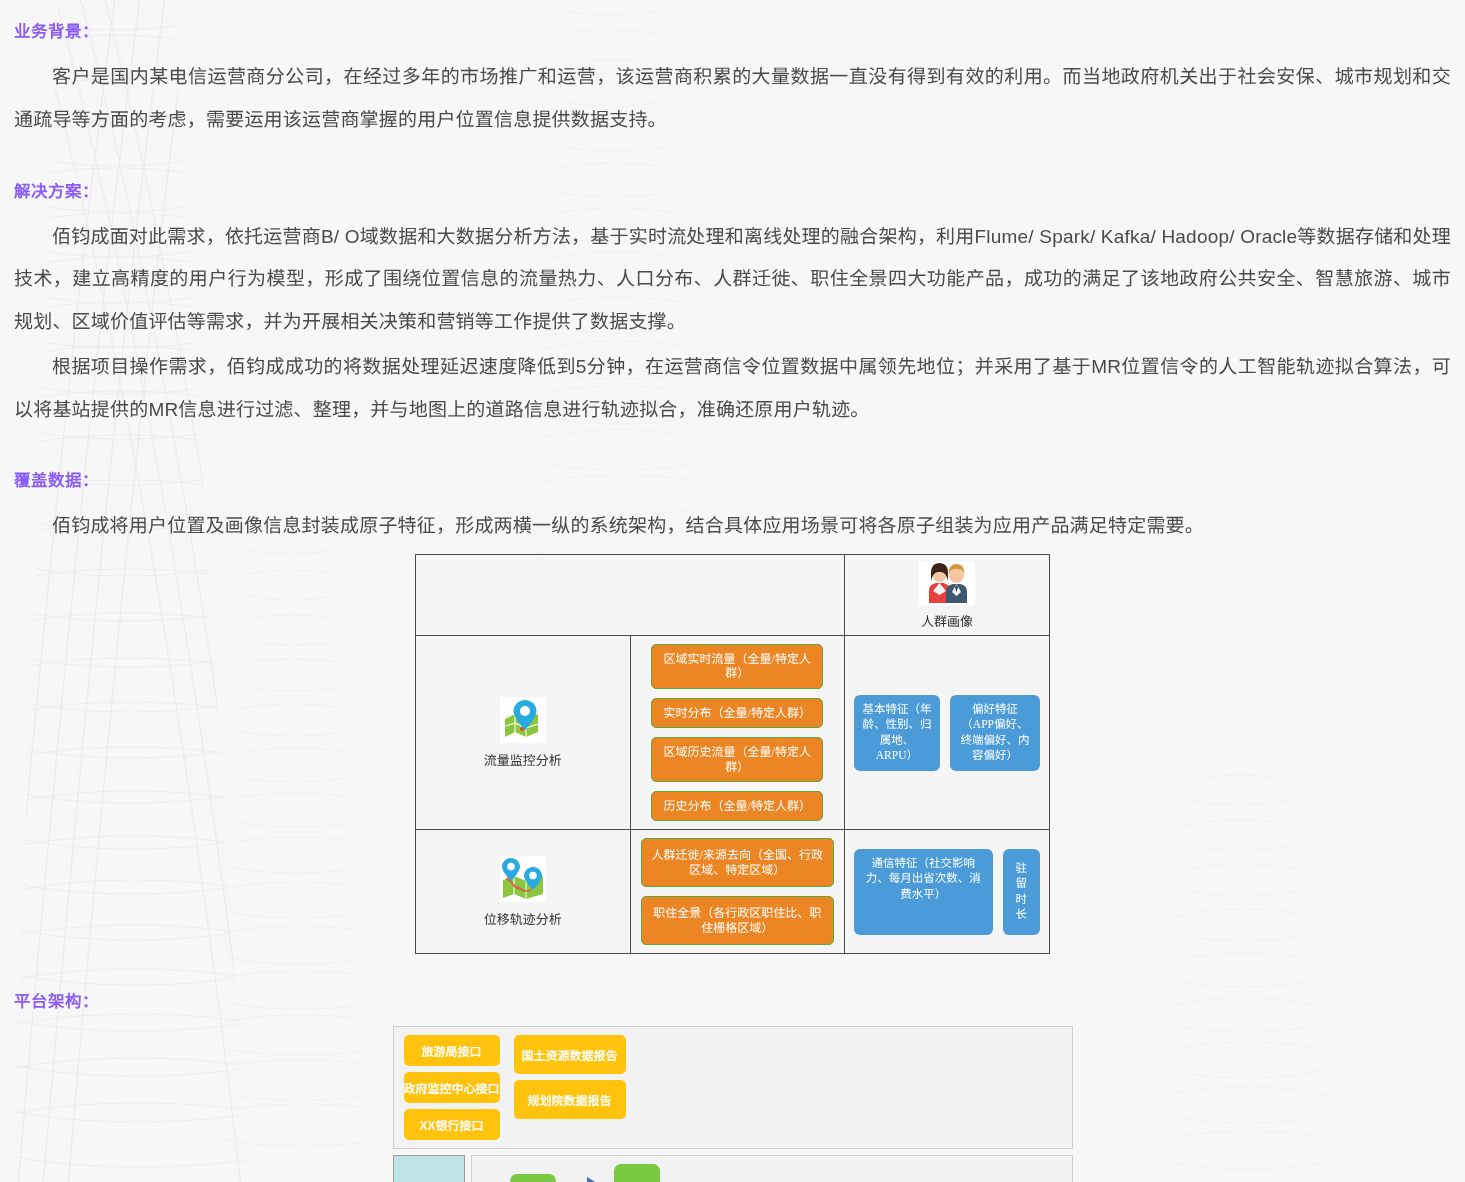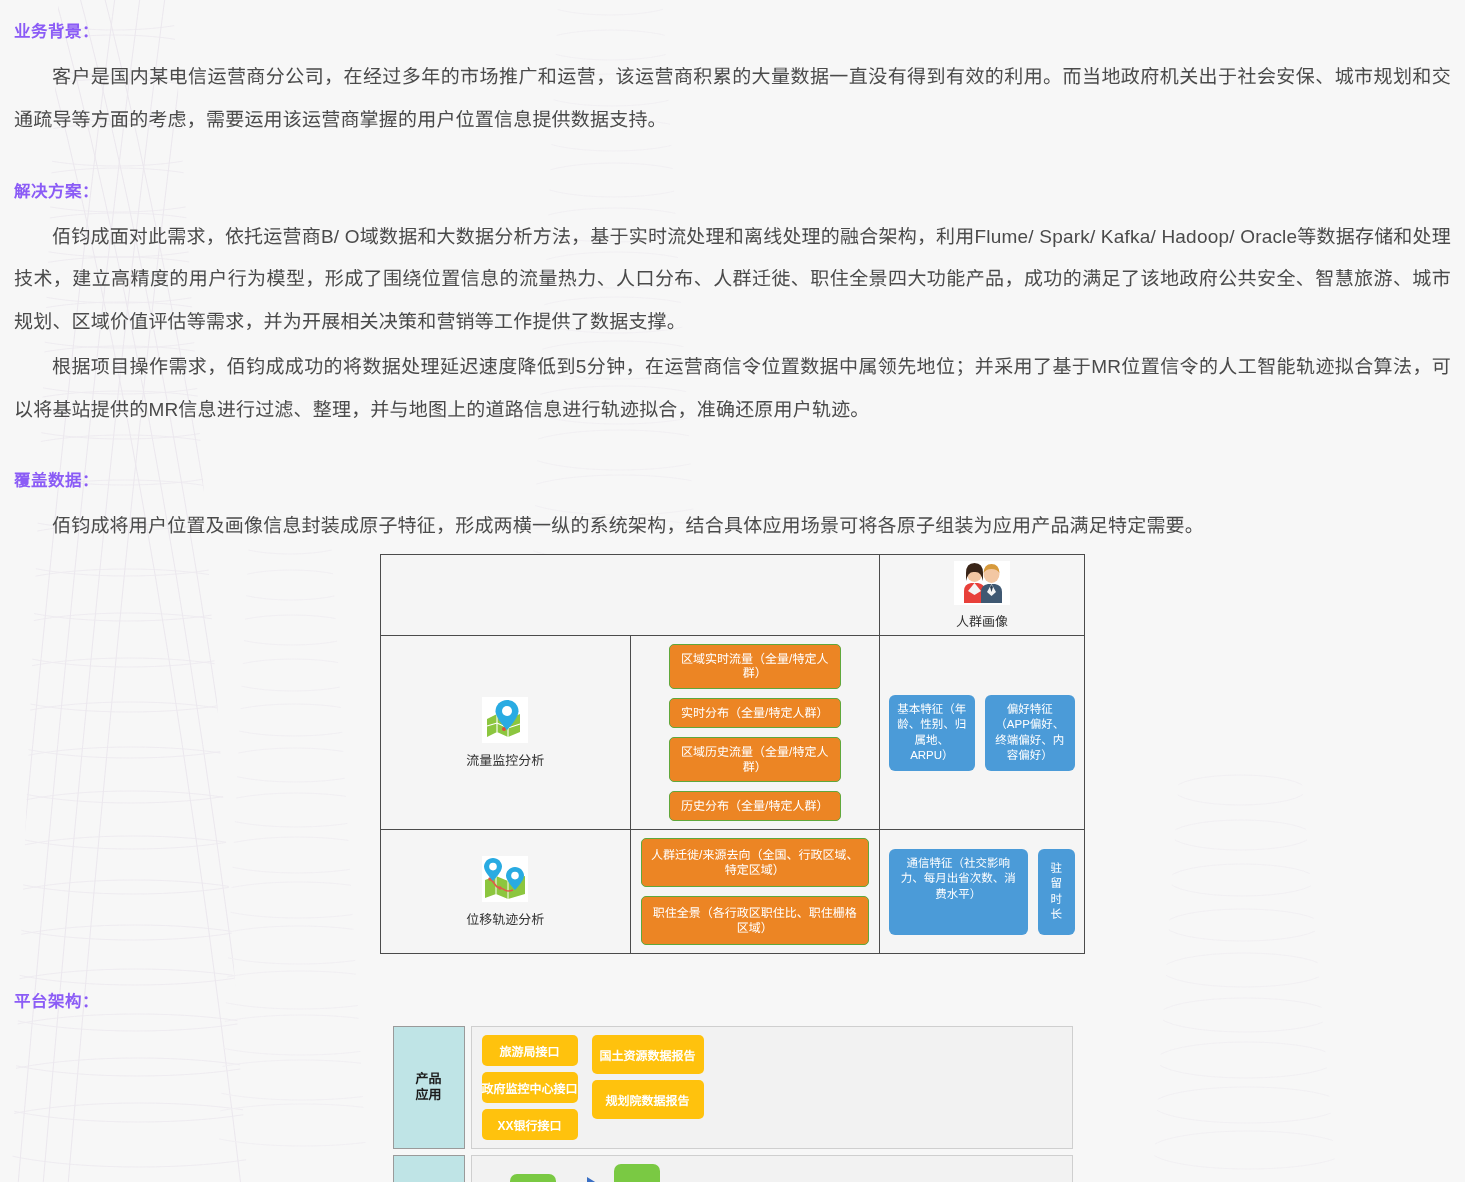--- a/index.html
+++ b/index.html
@@ -45,23 +45,24 @@
     text-indent: 2em;
     margin: 0 0 2px 0;
     letter-spacing: .2px;
   }
   .gap-lg { height: 34px; }
 
   
   .diagram1-wrap { display: flex; justify-content: center; margin-top: 6px; }
   table.cov {
     border-collapse: collapse;
-    width: 705px;
+    width: 635px;
     background: #84cc16;
     table-layout: fixed;
+    font-family: Liberation Serif, serif;
   }
   table.cov td { border: 1px solid #4b4b4b; vertical-align: middle; padding: 0; background: #f5f5f5; }
   .cov-blank { height: 62px; }
   .cov-persona { width: 205px; text-align: center; padding: 6px 0 5px 0 !important; }
   .persona-label, .cat-label {
     font-size: 13px; color: #333; font-weight: 500; margin-top: 2px;
   }
   .cat-cell { width: 107px; text-align: center; padding: 22px 0 !important; }
   .cat-icon { display: block; margin: 0 auto 3px auto; }
   .cov-items { padding: 8px 10px !important; }
@@ -377,22 +378,20 @@
     </div>
 
     <div class="gap-lg"></div>
 
     <h2 class="section-title">平台架构：</h2>
 
     <div class="diagram2-wrap">
       <div class="arch">
 
         <div class="arch-row">
-          <div class="arch-label" style="white-space:pre-line;">产品
-应用</div>
           <div class="arch-body">
             <div class="prod-inner">
               <div class="iface-cols">
                 <div class="iface-col">
                   <div class="btn-gold">旅游局接口</div>
                   <div class="btn-gold">政府监控中心接口</div>
                   <div class="btn-gold">XX银行接口</div>
                 </div>
                 <div class="iface-col">
                   <div class="btn-gold c2">国土资源数据报告</div>

